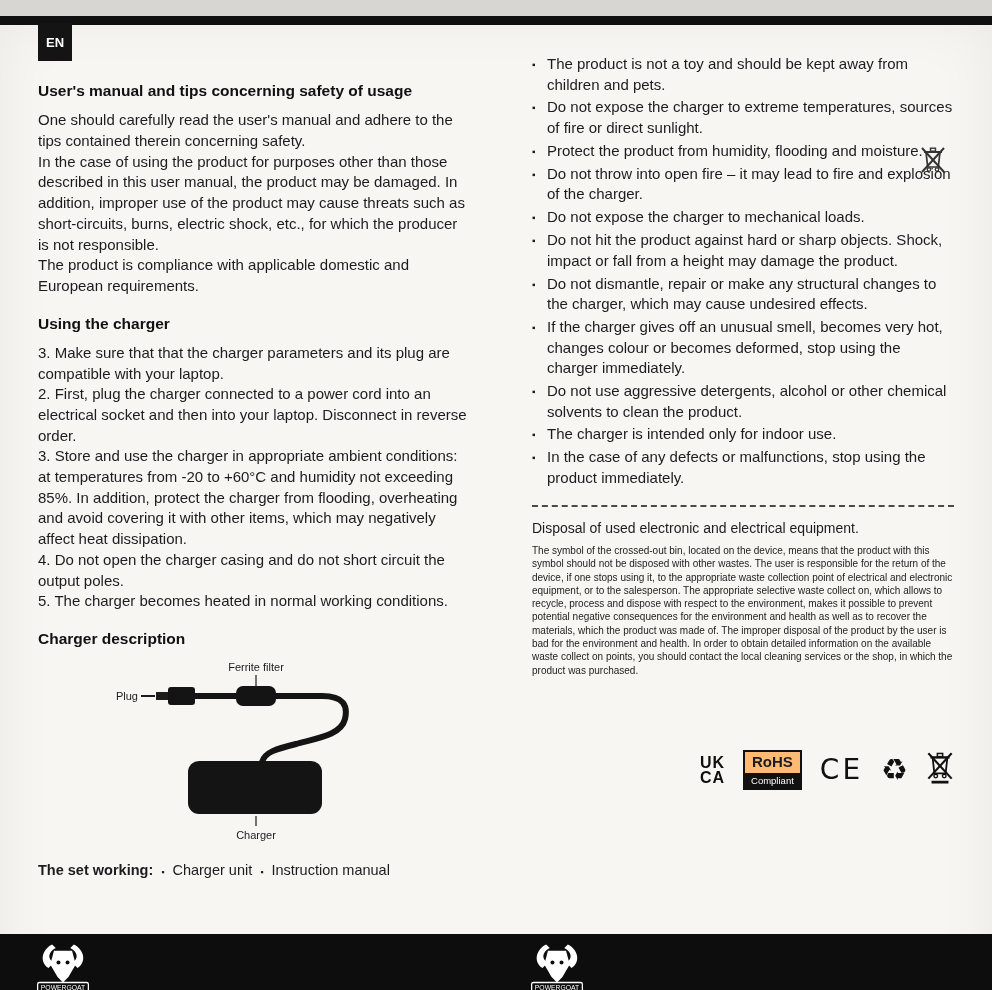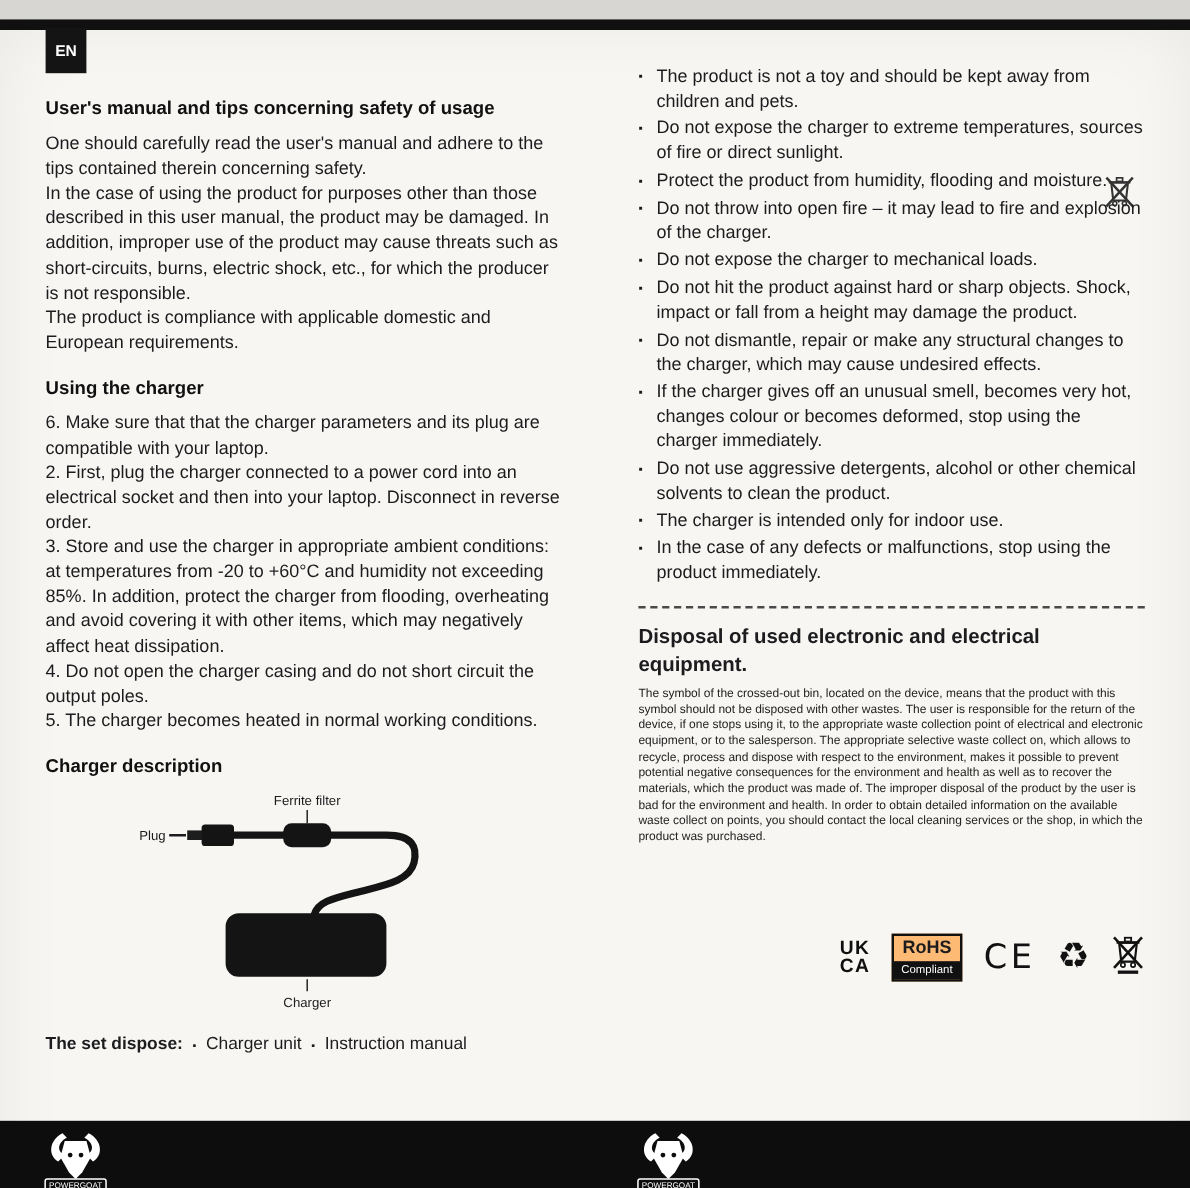--- a/index.html
+++ b/index.html
@@ -17,21 +17,21 @@
   .col{position:absolute;font-size:15px;line-height:1.38;}
   .col-left{left:38px;top:64px;width:432px;}
   .col-right{left:532px;top:38px;width:422px;}
   h3{font-size:15.5px;font-weight:bold;margin:0 0 9px 0;color:#111;}
   .block{margin:0 0 16px 0;}
   .block div{margin:0;}
   .bullets{list-style:none;margin:0 0 10px 0;padding:0;}
   .bullets li{display:flex;margin:0 0 2px 0;}
   .bullets .mk{flex:none;width:15px;font-size:10px;line-height:21px;}
   .dashline{border:none;border-top:2px dashed #4a4a4a;margin:16px 0 12px 0;}
-  .disposal-h{font-size:17px;font-weight:bold;margin:0 0 6px 0;}
+  .disposal-h{font-size:14px;font-weight:normal;margin:0 0 6px 0;}
   .disposal-b{font-size:10px;line-height:1.33;color:#222;}
   .marks{display:flex;align-items:center;justify-content:flex-end;gap:18px;margin-top:72px;}
   .ukca{font-weight:bold;font-size:16px;line-height:0.95;letter-spacing:1px;color:#0f0f0f;}
   .rohs{border:2.5px solid #111;display:inline-block;text-align:center;background:#fdba74;}
   .rohs .t{font-weight:bold;font-size:15px;padding:0 7px;display:block;}
   .rohs .s{display:block;background:#111;color:#fff;font-size:9.5px;padding:1px 5px;}
   .ce{font-size:28px;letter-spacing:3px;color:#111;font-family:"DejaVu Sans", sans-serif;}
   .recycle{font-size:30px;color:#111;font-family:"DejaVu Sans", sans-serif;line-height:1;}
   .set-row{margin-top:16px;font-size:14.5px;display:flex;align-items:baseline;gap:8px;}
   .set-row b{font-size:14.5px;}
@@ -68,21 +68,21 @@
 
     <h3>User's manual and tips concerning safety of usage</h3>
     <div class="block">
       <div>One should carefully read the user's manual and adhere to the tips contained therein concerning safety.</div>
       <div>In the case of using the product for purposes other than those described in this user manual, the product may be damaged. In addition, improper use of the product may cause threats such as short-circuits, burns, electric shock, etc., for which the producer is not responsible.</div>
       <div>The product is compliance with applicable domestic and European requirements.</div>
     </div>
 
     <h3>Using the charger</h3>
     <div class="block">
-      <div>6. Make sure that that the charger parameters and its plug are compatible with your laptop.</div>
+      <div>3. Make sure that that the charger parameters and its plug are compatible with your laptop.</div>
       <div>2. First, plug the charger connected to a power cord into an electrical socket and then into your laptop. Disconnect in reverse order.</div>
       <div>3. Store and use the charger in appropriate ambient conditions: at temperatures from -20 to +60°C and humidity not exceeding 85%. In addition, protect the charger from flooding, overheating and avoid covering it with other items, which may negatively affect heat dissipation.</div>
       <div>4. Do not open the charger casing and do not short circuit the output poles.</div>
       <div>5. The charger becomes heated in normal working conditions.</div>
     </div>
 
     <h3>Charger description</h3>
 
     <svg class="diagram" width="432" height="186" viewBox="0 0 432 186">
 
@@ -101,21 +101,21 @@
 
       <path d="M238,38 H284 C306,38 310,48 307,61 C303,77 280,80 258,86 C238,91 227,94 224,104" fill="none" stroke="#141414" stroke-width="6" stroke-linecap="round"></path>
 
       <rect x="150" y="103" width="134" height="53" rx="11" fill="#141414"></rect>
 
       <line x1="218" y1="158" x2="218" y2="168" stroke="#1c1c1e" stroke-width="1.2"></line>
       <text x="218" y="181" text-anchor="middle" font-size="11" fill="#1c1c1e">Charger</text>
     </svg>
 
     <div class="set-row">
-      <b>The set dispose:</b>
+      <b>The set working:</b>
       <span class="mk">▪</span>
       <span>Charger unit</span>
       <span class="mk">▪</span>
       <span>Instruction manual</span>
     </div>
   </div>
 
   <div class="col col-right">
 
     <ul class="bullets">

